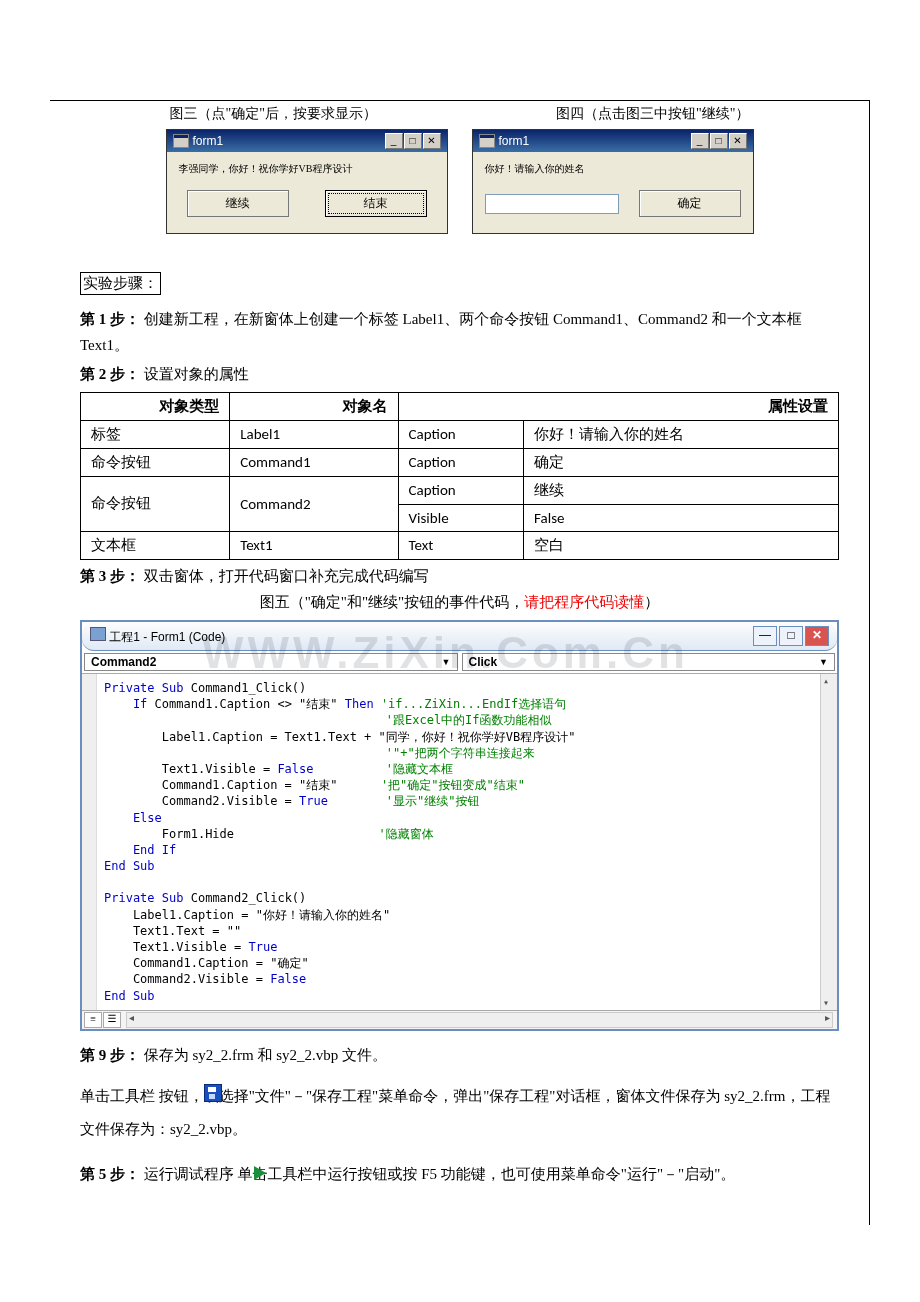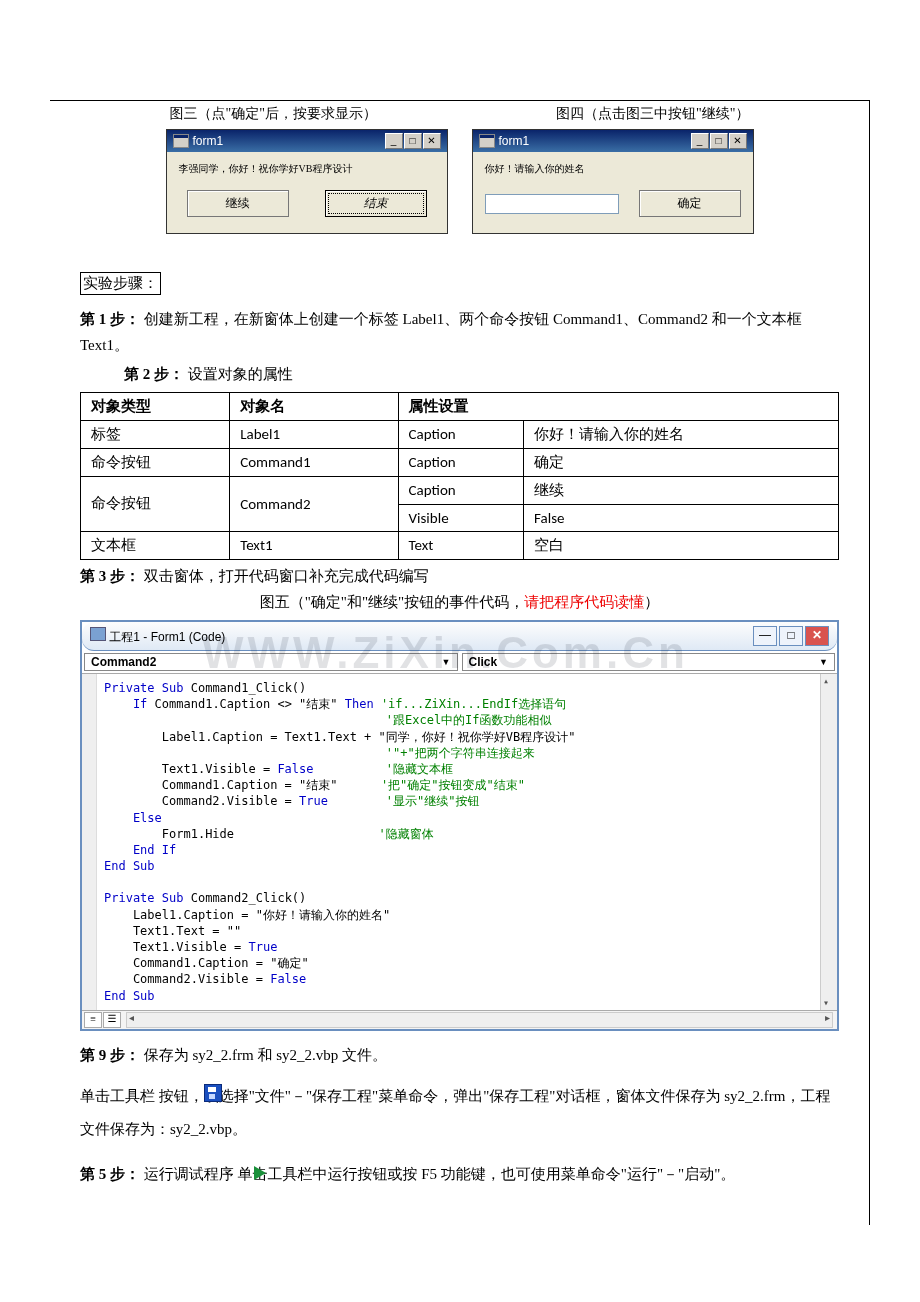--- a/index.html
+++ b/index.html
@@ -104,21 +104,20 @@
     padding: 4px 10px;
     background: #ece9d8;
     border: 1px solid #777;
     box-shadow: inset 1px 1px 0 #fff;
     font-size: 12px;
   }
   .vb-btn.focus {
     outline: 1px dotted #000;
     outline-offset: -4px;
     border: 1px solid #000;
-    font-style: italic;
   }
   .vb-input {
     width: 160px;
     height: 20px;
     background: #fff;
     border: 1px solid #7f9db9;
     box-sizing: border-box;
   }
   .vb-body-row2 {
     display: flex;
@@ -146,21 +145,21 @@
     margin-top: 2px;
     font-family: "SimSun", "Calibri", serif;
     font-size: 15px;
   }
   table.prop th, table.prop td {
     border: 1px solid #000;
     padding: 4px 10px;
     text-align: left;
   }
   table.prop th {
-    text-align: left;
+    text-align: right;
     font-weight: bold;
   }
 
   .red { color: #e00; }
 
   .code-window {
     margin: 8px 0 10px 0;
     border: 2px solid #6a8fbf;
     background: #fff;
   }
@@ -386,21 +385,21 @@
           </div>
         </div>
       </div>
     </div>
 
     <div><span class="section-heading">实验步骤：</span></div>
 
     <div class="para">
       <span class="bold">第 1 步：</span><span>   创建新工程，在新窗体上创建一个标签 Label1、两个命令按钮 Command1、Command2 和一个文本框 Text1。</span>
     </div>
-    <div class="para" style="margin-top:2px;margin-left:44px;">
+    <div class="para" style="margin-top:2px;">
       <span class="bold">第 2 步：</span><span> 设置对象的属性</span>
     </div>
 
     <table class="prop">
       <tbody>
           <tr>
         <th>对象类型</th>
         <th>对象名</th>
         <th colspan="2">属性设置</th>
       </tr>

